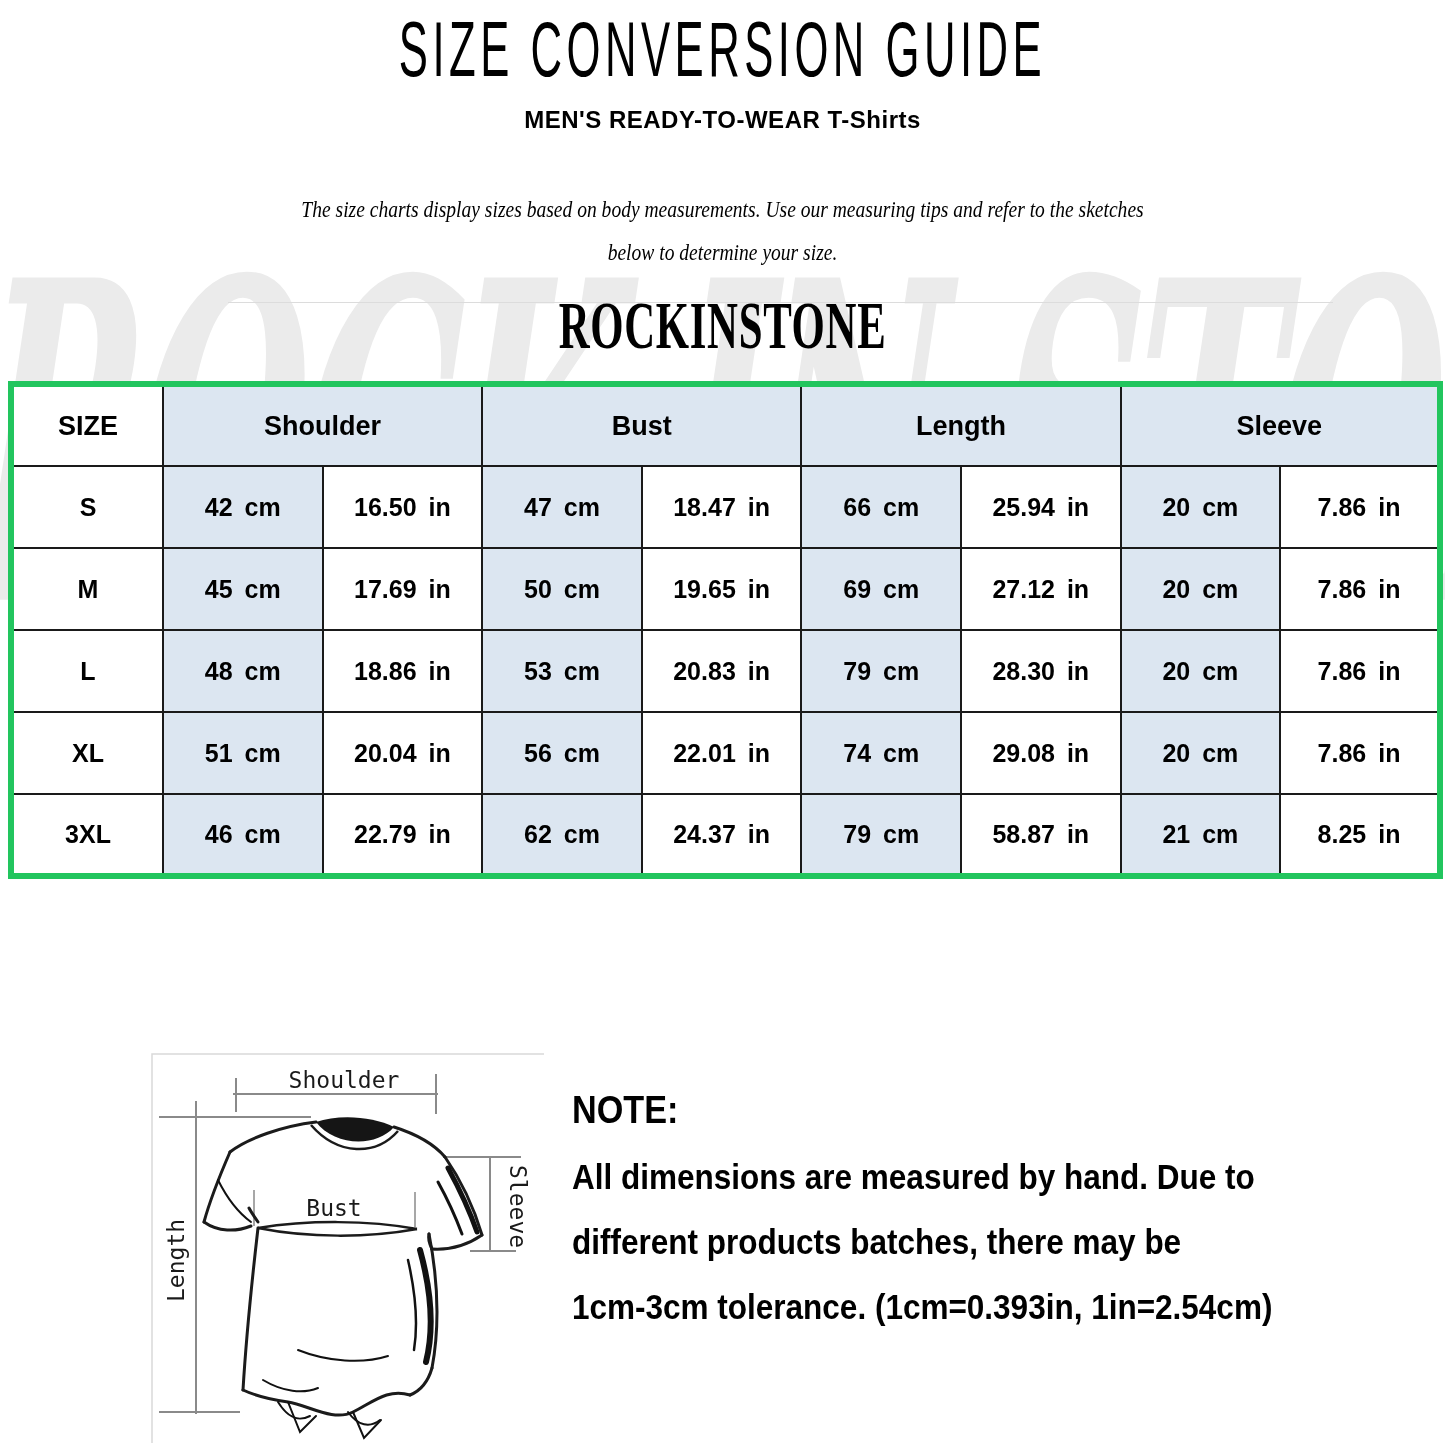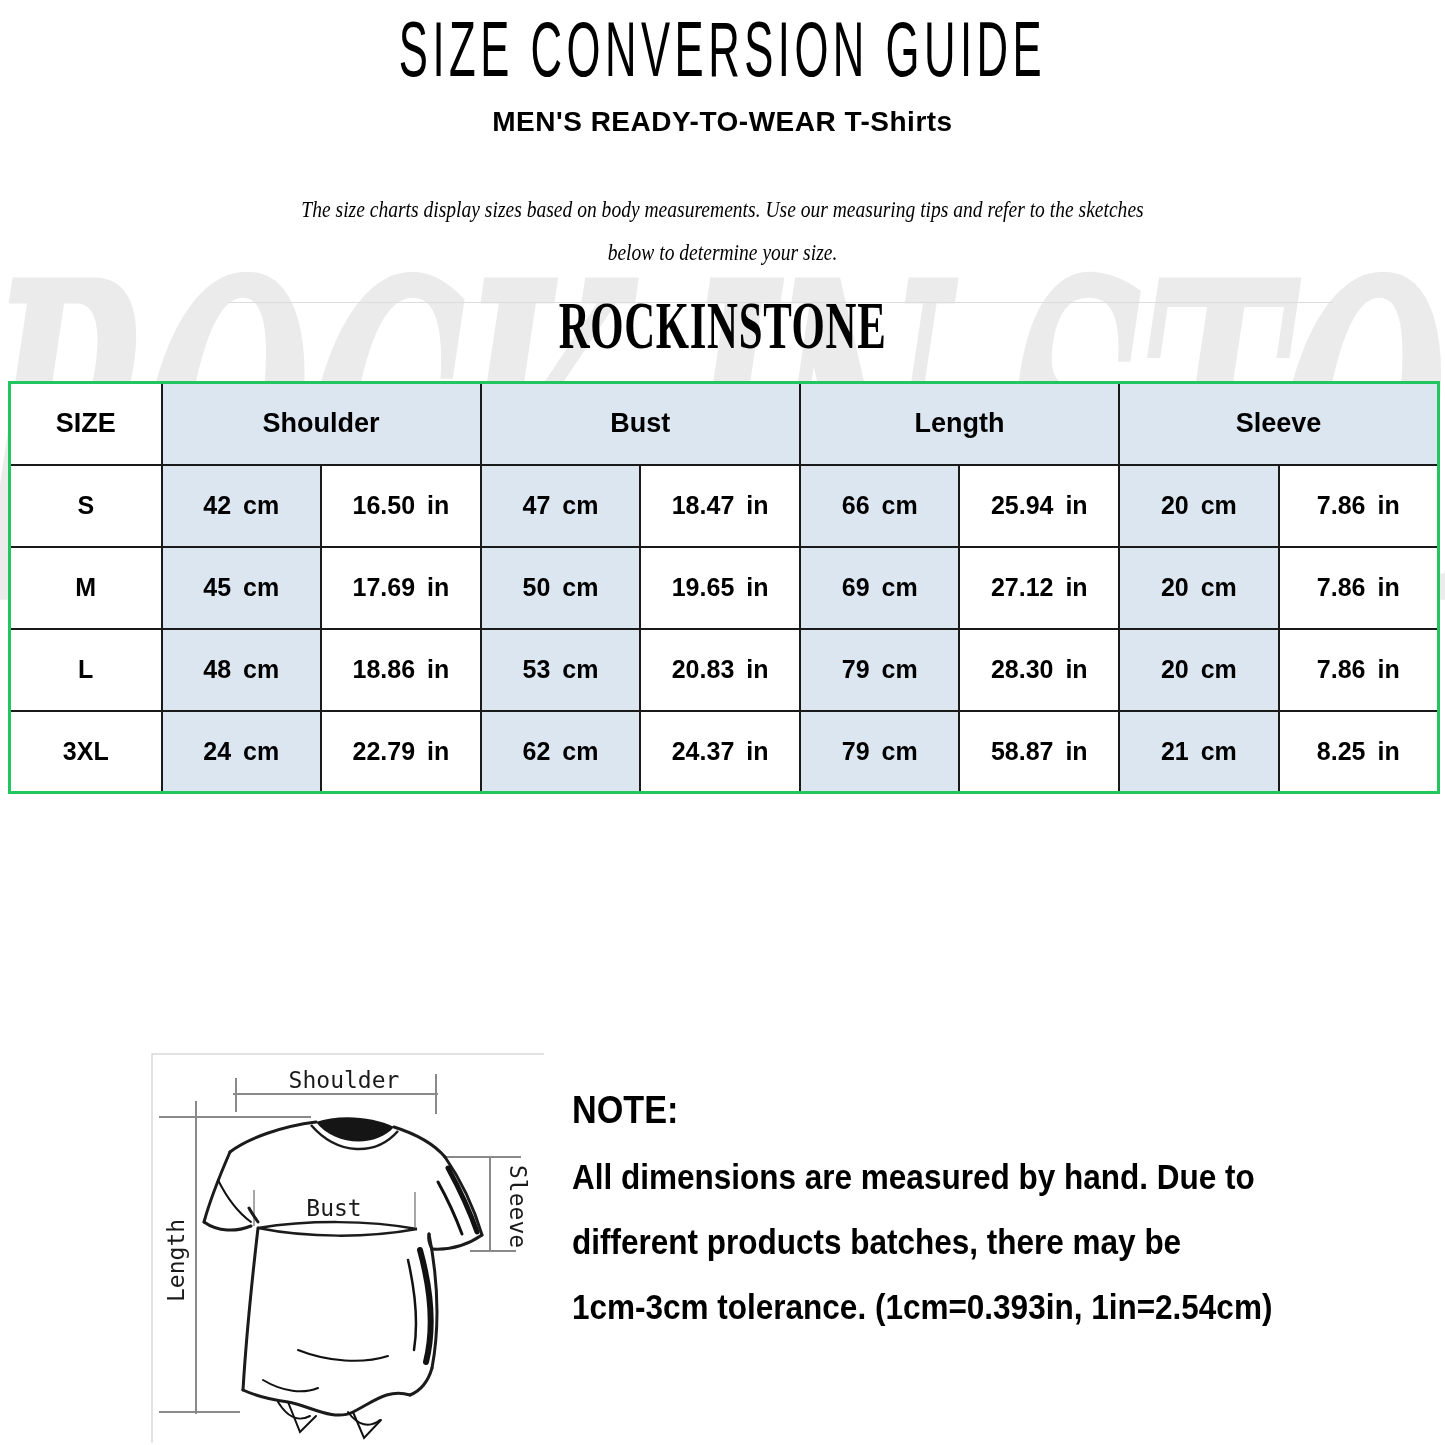--- a/index.html
+++ b/index.html
@@ -17,40 +17,40 @@
   }
 
   
   .title {
     position:absolute; top:4px; left:0; width:1445px; text-align:center; z-index:2;
     font-weight:normal; font-size:78px; letter-spacing:8px; white-space:nowrap;
     transform:scaleX(0.56); transform-origin:center top;
   }
   .subtitle {
     position:absolute; top:106px; left:0; width:1445px; text-align:center; z-index:2;
-    font-weight:bold; font-size:28px; letter-spacing:0.5px;
+    font-weight:bold; font-size:24px; letter-spacing:0.5px;
   }
   .desc {
     position:absolute; top:188px; left:0; width:1445px; text-align:center; z-index:2;
     font-family:"Liberation Serif", serif; font-style:italic; font-size:23px;
     line-height:43px; transform:scaleX(0.85); transform-origin:center top;
   }
   .rule { position:absolute; top:302px; left:228px; width:1105px; height:1px;
           background:#dcdcdc; z-index:1; }
   .brand {
     position:absolute; top:286px; left:0; width:1445px; text-align:center; z-index:2;
     font-family:"Liberation Serif", serif; font-weight:bold; font-size:62px;
     letter-spacing:1px; transform:scale(0.69,1.10); transform-origin:center top;
   }
 
   
   table.size-table {
     position:absolute; top:381px; left:8px; width:1429px; z-index:3;
     border-collapse:collapse; table-layout:fixed; background:#c4b5fd;
-    border:3px solid #22c55e;
+    border:6px solid #22c55e;
   }
   table.size-table td {
     border:2px solid #1a1a1a; text-align:center; vertical-align:middle;
     font-weight:bold; font-size:25px; background:#fff; word-spacing:5px;
   }
   table.size-table .g { font-size:27px; }
   table.size-table tr.row-head td  { height:82px; }
   table.size-table tr.row-units td { height:82px; }
   table.size-table tr.row-data td  { height:82px; }
   table.size-table td.b { background:#dce6f1; }
@@ -134,22 +134,33 @@
         <td class="b">48 cm</td>
         <td>18.86 in</td>
         <td class="b">53 cm</td>
         <td>20.83 in</td>
         <td class="b">79 cm</td>
         <td>28.30 in</td>
         <td class="b">20 cm</td>
         <td>7.86 in</td>
       </tr>
       <tr class="row-data">
+        <td>XL</td>
+        <td class="b">51 cm</td>
+        <td>20.04 in</td>
+        <td class="b">56 cm</td>
+        <td>22.01 in</td>
+        <td class="b">74 cm</td>
+        <td>29.08 in</td>
+        <td class="b">20 cm</td>
+        <td>7.86 in</td>
+      </tr>
+      <tr class="row-data">
         <td>3XL</td>
-        <td class="b">24 cm</td>
+        <td class="b">46 cm</td>
         <td>22.79 in</td>
         <td class="b">62 cm</td>
         <td>24.37 in</td>
         <td class="b">79 cm</td>
         <td>58.87 in</td>
         <td class="b">21 cm</td>
         <td>8.25 in</td>
       </tr>
     </tbody>
   </table>

